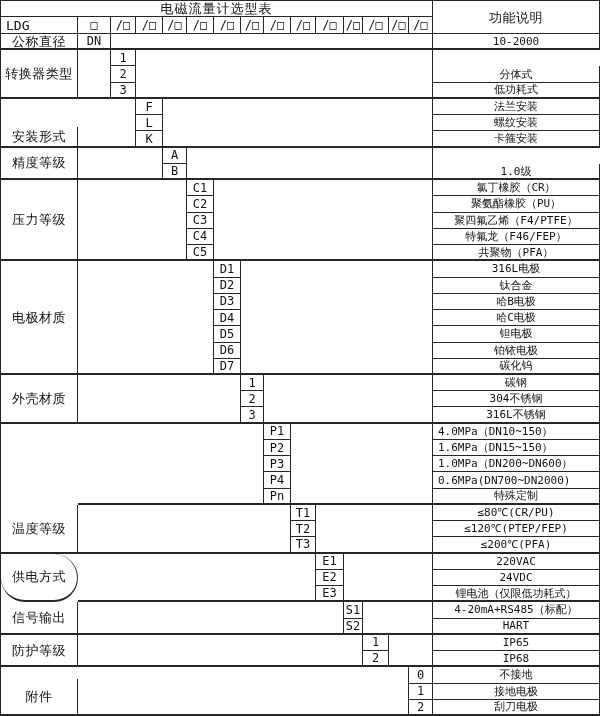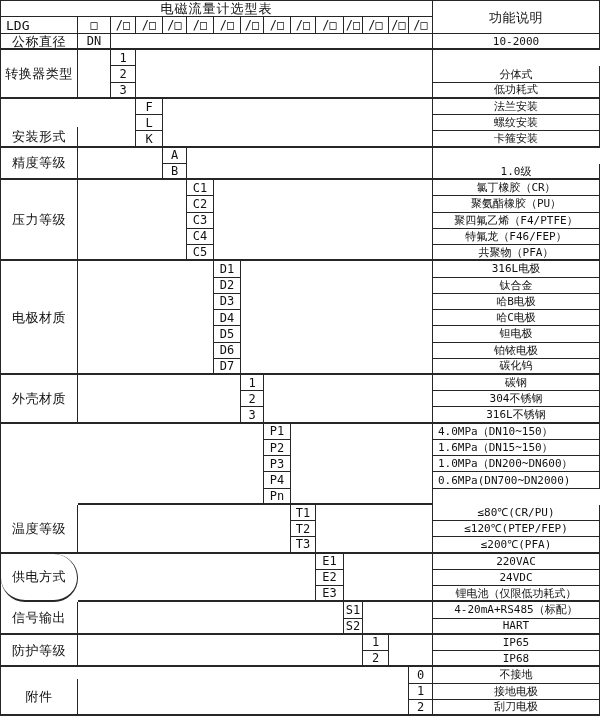--- a/index.html
+++ b/index.html
@@ -127,20 +127,21 @@
     <div class="c gend" style="grid-area: 27 / 2 / 32 / 9;"></div>
     <div class="c code" style="grid-area: 27 / 9 / 28 / 10;">P1</div>
     <div class="c desc left" style="grid-area: 27 / 16 / 28 / 17;">4.0MPa（DN10~150）</div>
     <div class="c code" style="grid-area: 28 / 9 / 29 / 10;">P2</div>
     <div class="c desc left" style="grid-area: 28 / 16 / 29 / 17; text-align: right;">1.6MPa（DN15~150）</div>
     <div class="c code" style="grid-area: 29 / 9 / 30 / 10;">P3</div>
     <div class="c desc left" style="grid-area: 29 / 16 / 30 / 17;">1.0MPa（DN200~DN600）</div>
     <div class="c code" style="grid-area: 30 / 9 / 31 / 10;">P4</div>
     <div class="c desc left" style="grid-area: 30 / 16 / 31 / 17;">0.6MPa(DN700~DN2000)</div>
     <div class="c code gend" style="grid-area: 31 / 9 / 32 / 10;">Pn</div>
+    <div class="c desc gend" style="grid-area: 31 / 16 / 32 / 17;">特殊定制</div>
     <div class="c gend" style="grid-area: 27 / 10 / 32 / 16;"></div>
     <div class="c label gend" style="grid-area: 32 / 1 / 35 / 2;">温度等级</div>
     <div class="c gend" style="grid-area: 32 / 2 / 35 / 10;"></div>
     <div class="c code" style="grid-area: 32 / 10 / 33 / 11;">T1</div>
     <div class="c desc" style="grid-area: 32 / 16 / 33 / 17;">≤80℃(CR/PU)</div>
     <div class="c code" style="grid-area: 33 / 10 / 34 / 11;">T2</div>
     <div class="c desc" style="grid-area: 33 / 16 / 34 / 17;">≤120℃(PTEP/FEP)</div>
     <div class="c code gend" style="grid-area: 34 / 10 / 35 / 11;">T3</div>
     <div class="c desc gend" style="grid-area: 34 / 16 / 35 / 17;">≤200℃(PFA)</div>
     <div class="c gend" style="grid-area: 32 / 11 / 35 / 16;"></div>

